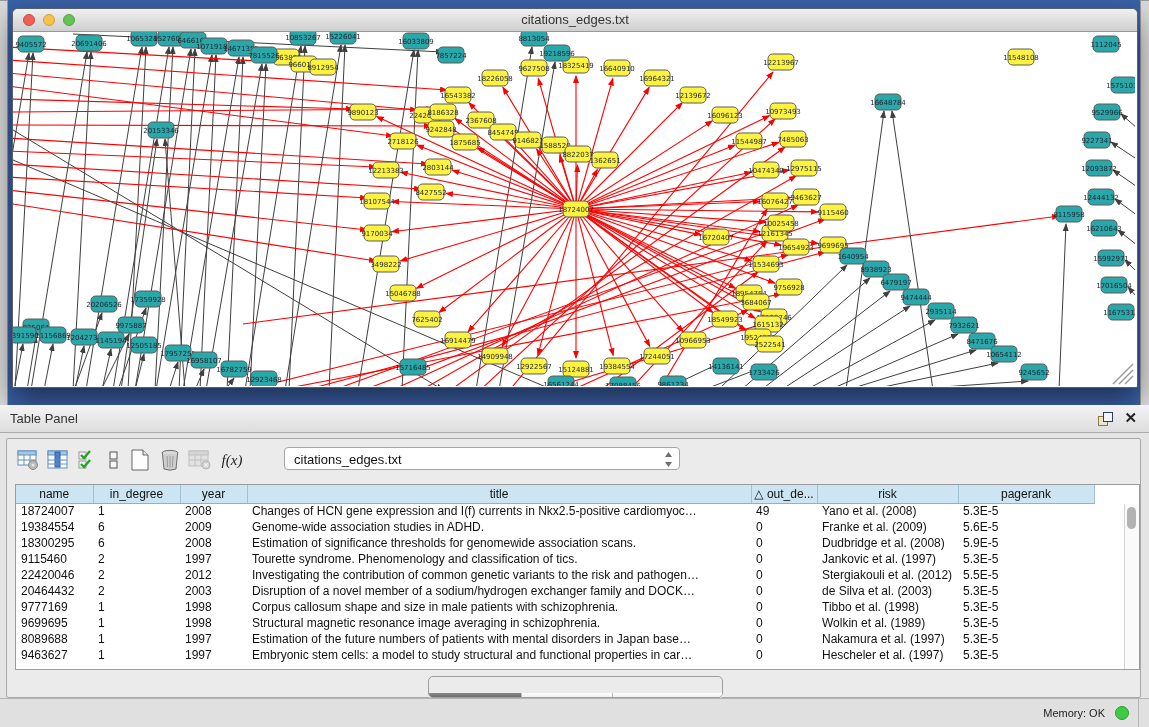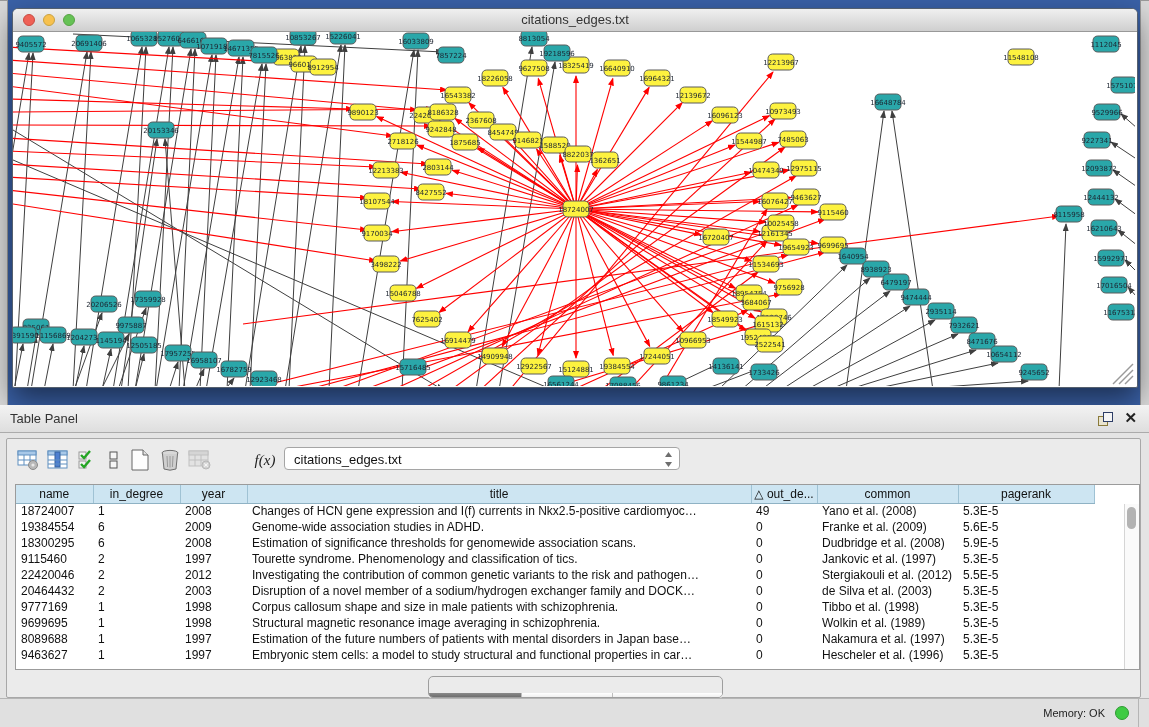--- a/index.html
+++ b/index.html
@@ -31,21 +31,21 @@
   .tp-head .t{position:absolute;left:10px;top:6px;font-size:13px;color:#333;}
   .float-ic{position:absolute;right:36px;top:7px;width:15px;height:14px;}
   .float-ic .b1{position:absolute;left:0;top:4px;width:8px;height:8px;border:1px solid #8a7a3a;background:#e9e4cf;}
   .float-ic .b2{position:absolute;left:5px;top:0;width:8px;height:8px;border:1px solid #2d3d66;background:#f5f5f5;}
   .close-ic{position:absolute;right:12px;top:5px;font-size:15px;font-weight:bold;color:#222;line-height:16px;}
   .tp-inner{position:absolute;left:6px;top:33px;width:1135px;height:260px;
     background:#ebebeb;border:1px solid #a8a8a8;border-radius:2px;box-sizing:border-box;}
   .tbar{position:absolute;left:6px;top:6px;height:30px;display:flex;align-items:center;}
   .tbtn{width:30px;height:28px;display:flex;align-items:center;justify-content:center;}
   .tbtn.narrow{width:22px;}
-  .fx{font-family:"Liberation Serif",serif;font-style:italic;font-size:15px;color:#222;width:34px;text-align:center;margin-left:33px;}
+  .fx{font-family:"Liberation Serif",serif;font-style:italic;font-size:15px;color:#222;width:34px;text-align:center;}
   .dd{position:absolute;left:277px;top:8px;width:396px;height:23px;background:#fff;
     border:1px solid #a5a5a5;border-radius:4px;box-sizing:border-box;}
   .dd .v{position:absolute;left:9px;top:4px;font-size:13px;color:#111;}
   .dd .arr{position:absolute;right:6px;top:3px;}
   
   .grid{position:absolute;left:8px;top:45px;width:1125px;height:186px;background:#fff;
     border:1px solid #9b9b9b;box-sizing:border-box;overflow:hidden;}
   table.data{border-collapse:collapse;table-layout:fixed;font-size:12px;color:#111;}
   table.data th{height:18px;background:#cde5f2;border-right:1px solid #9fc2d4;border-bottom:1px solid #8fb2c4;
     font-weight:normal;text-align:center;overflow:hidden;white-space:nowrap;padding:0 2px;box-sizing:border-box;}
@@ -823,21 +823,21 @@
               <col style="width: 141px;">
               <col style="width: 136px;">
             </colgroup>
           <thead>
               <tr id="hdr">
                 <th>name</th>
                 <th>in_degree</th>
                 <th>year</th>
                 <th>title</th>
                 <th>△ out_de...</th>
-                <th>common</th>
+                <th>risk</th>
                 <th>pagerank</th>
               </tr>
             </thead>
           <tbody id="tbody">
               <tr>
                 <td>18724007</td>
                 <td>1</td>
                 <td>2008</td>
                 <td>Changes of HCN gene expression and I(f) currents in Nkx2.5-positive cardiomyoc…</td>
                 <td>49</td>
@@ -915,21 +915,21 @@
                 <td>0</td>
                 <td>Nakamura et al. (1997)</td>
                 <td>5.3E-5</td>
               </tr>
               <tr>
                 <td>9463627</td>
                 <td>1</td>
                 <td>1997</td>
                 <td>Embryonic stem cells: a model to study structural and functional properties in car…</td>
                 <td>0</td>
-                <td>Hescheler et al. (1996)</td>
+                <td>Hescheler et al. (1997)</td>
                 <td>5.3E-5</td>
               </tr>
             </tbody>
         </table>
         <div class="vsb">
           <div class="thumb"></div>
         </div>
       </div>
 
       <div class="segs">

